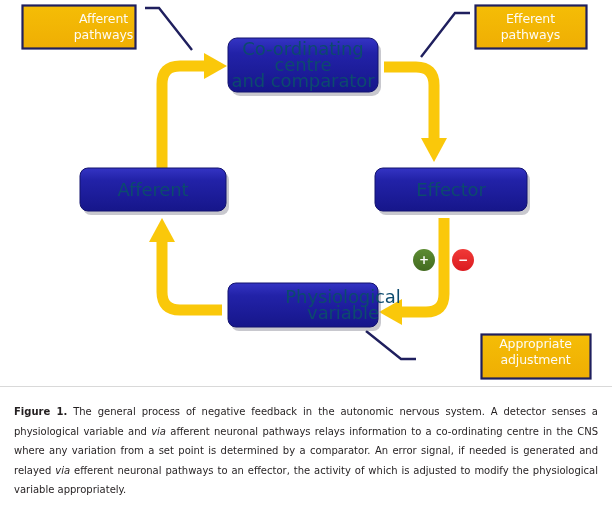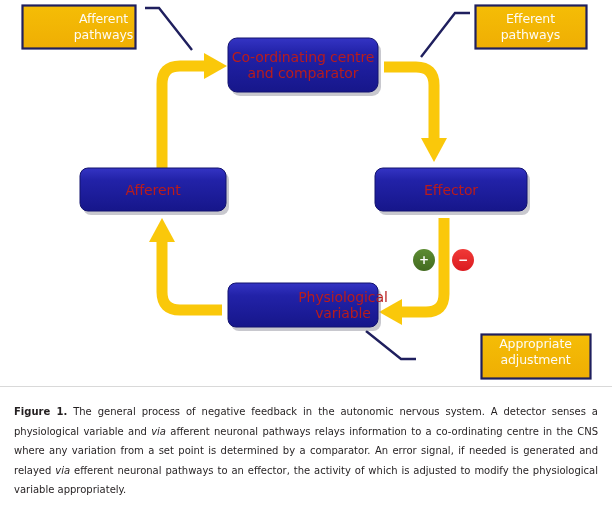--- a/index.html
+++ b/index.html
@@ -31,23 +31,23 @@
     position: absolute;
     left: 0;
     top: 0;
   }
   .node-label {
     position: absolute;
     display: flex;
     align-items: center;
     justify-content: center;
     text-align: center;
-    color: #b91c1c;
-    font-family: "DejaVu Sans", sans-serif;
-    font-size: 14px;
+    color: #0c4a6e;
+    font-family: "DejaVu Sans", sans-serif;
+    font-size: 18px;
     line-height: 16px;
     letter-spacing: -0.1px;
     pointer-events: none;
     white-space: pre-line;
   }
   .tag-label {
     position: absolute;
     display: flex;
     align-items: center;
     justify-content: center;

